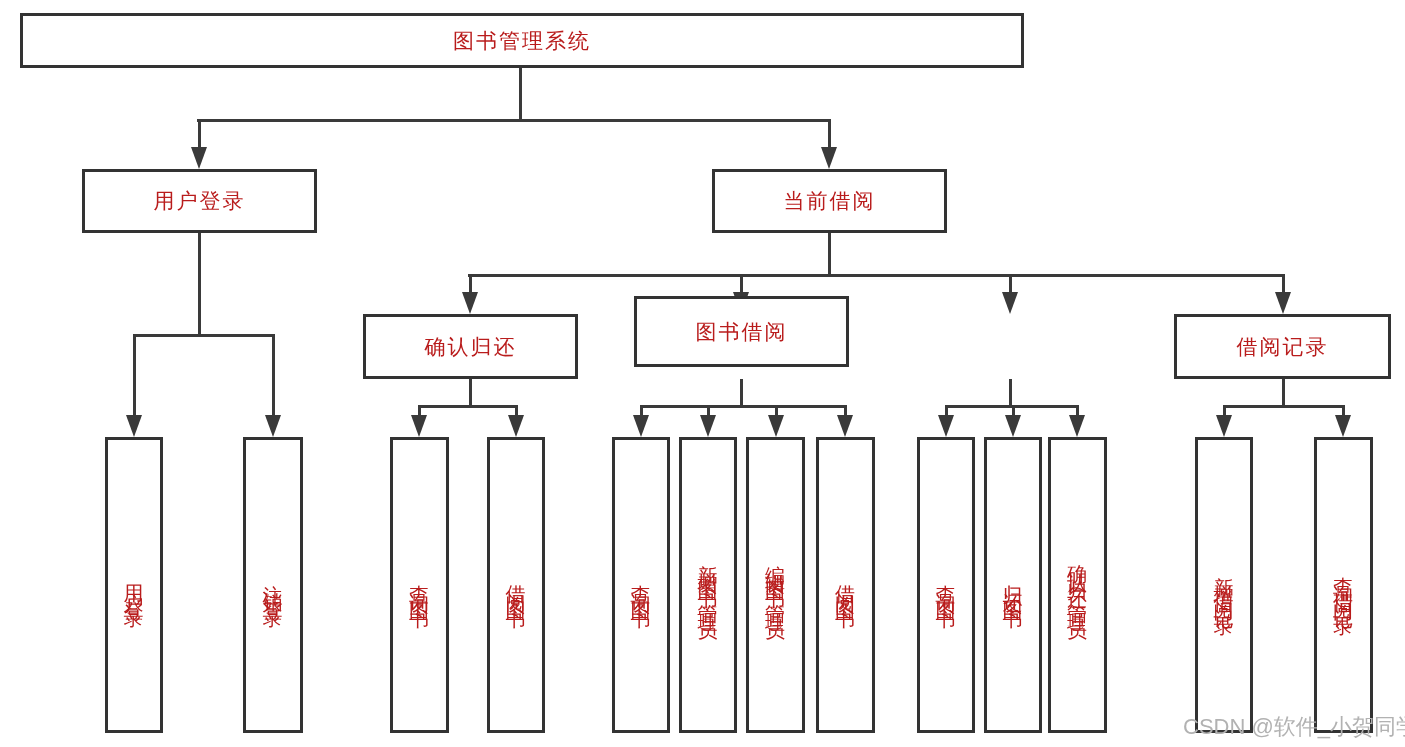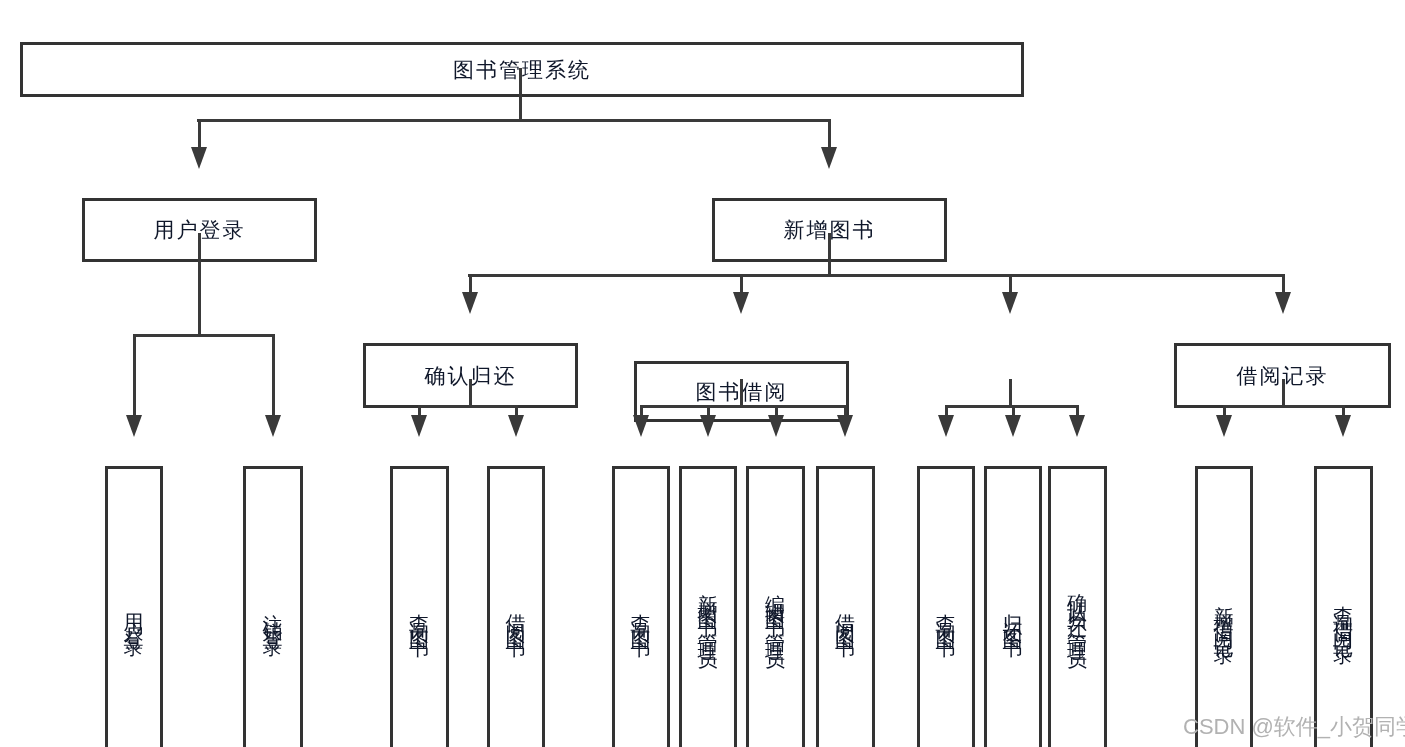--- a/index.html
+++ b/index.html
@@ -2,24 +2,23 @@
 <html><head>
 <meta charset="utf-8">
 <style>
   html, body { margin:0; padding:0; background:#ffffff; }
   .canvas {
     position:relative; width:1405px; height:747px; background:#ffffff;
     font-family:"Liberation Sans", sans-serif; overflow:hidden;
   }
   .node {
     position:absolute; box-sizing:border-box;
-    border:3px solid #333333; background:#ffffff; color:#0f172a;
+    border:3px solid #333333; background:#ffffff; color:#b91c1c;
     display:flex; align-items:center; justify-content:center;
     text-align:center;
-    margin-top:29px;
   }
   .h-label { font-size:21px; letter-spacing:2px; }
   .leaf {
     writing-mode:vertical-rl; text-orientation:mixed;
     font-size:20px; letter-spacing:8px; line-height:1;
   }
   .line { position:absolute; background:#3a3a3a; }
   .arrow {
     position:absolute; width:0; height:0;
     border-left:8px solid transparent; border-right:8px solid transparent;
@@ -38,42 +37,42 @@
 
   <div class="line" style="left:519px;top:68px;width:3px;height:53px"></div>
   <div class="line" style="left:197px;top:119px;width:634px;height:3px"></div>
 
   <div class="line" style="left:198px;top:119px;width:3px;height:30px"></div>
   <div class="arrow" style="left:191px;top:147px"></div>
   <div class="line" style="left:828px;top:119px;width:3px;height:30px"></div>
   <div class="arrow" style="left:821px;top:147px"></div>
 
   <div class="node h-label" style="left:82px;top:169px;width:235px;height:64px">用户登录</div>
-  <div class="node h-label" style="left:712px;top:169px;width:235px;height:64px">新增图书</div>
+  <div class="node h-label" style="left:712px;top:169px;width:235px;height:64px">当前借阅</div>
 
   <div class="line" style="left:198px;top:233px;width:3px;height:103px"></div>
   <div class="line" style="left:133px;top:334px;width:142px;height:3px"></div>
   <div class="line" style="left:133px;top:334px;width:3px;height:83px"></div>
   <div class="arrow" style="left:126px;top:415px"></div>
   <div class="line" style="left:272px;top:334px;width:3px;height:83px"></div>
   <div class="arrow" style="left:265px;top:415px"></div>
 
   <div class="line" style="left:828px;top:233px;width:3px;height:43px"></div>
   <div class="line" style="left:468px;top:274px;width:817px;height:3px"></div>
   <div class="line" style="left:469px;top:274px;width:3px;height:20px"></div>
   <div class="arrow" style="left:462px;top:292px"></div>
   <div class="line" style="left:740px;top:274px;width:3px;height:20px"></div>
   <div class="arrow" style="left:733px;top:292px"></div>
   <div class="line" style="left:1009px;top:274px;width:3px;height:20px"></div>
   <div class="arrow" style="left:1002px;top:292px"></div>
   <div class="line" style="left:1282px;top:274px;width:3px;height:20px"></div>
   <div class="arrow" style="left:1275px;top:292px"></div>
 
   <div class="node h-label" style="left:363px;top:314px;width:215px;height:65px">确认归还</div>
-  <div class="node h-label" style="left:634px;top:332px;width:215px;height:61px">图书借阅</div>
+  <div class="node h-label" style="left:634px;top:296px;width:215px;height:71px">图书借阅</div>
   <div class="node h-label" style="left:1174px;top:314px;width:217px;height:65px">借阅记录</div>
 
   <div class="line" style="left:469px;top:379px;width:3px;height:28px"></div>
   <div class="line" style="left:418px;top:405px;width:100px;height:3px"></div>
   <div class="line" style="left:418px;top:405px;width:3px;height:12px"></div>
   <div class="arrow" style="left:411px;top:415px"></div>
   <div class="line" style="left:515px;top:405px;width:3px;height:12px"></div>
   <div class="arrow" style="left:508px;top:415px"></div>
 
   <div class="line" style="left:740px;top:379px;width:3px;height:28px"></div>

